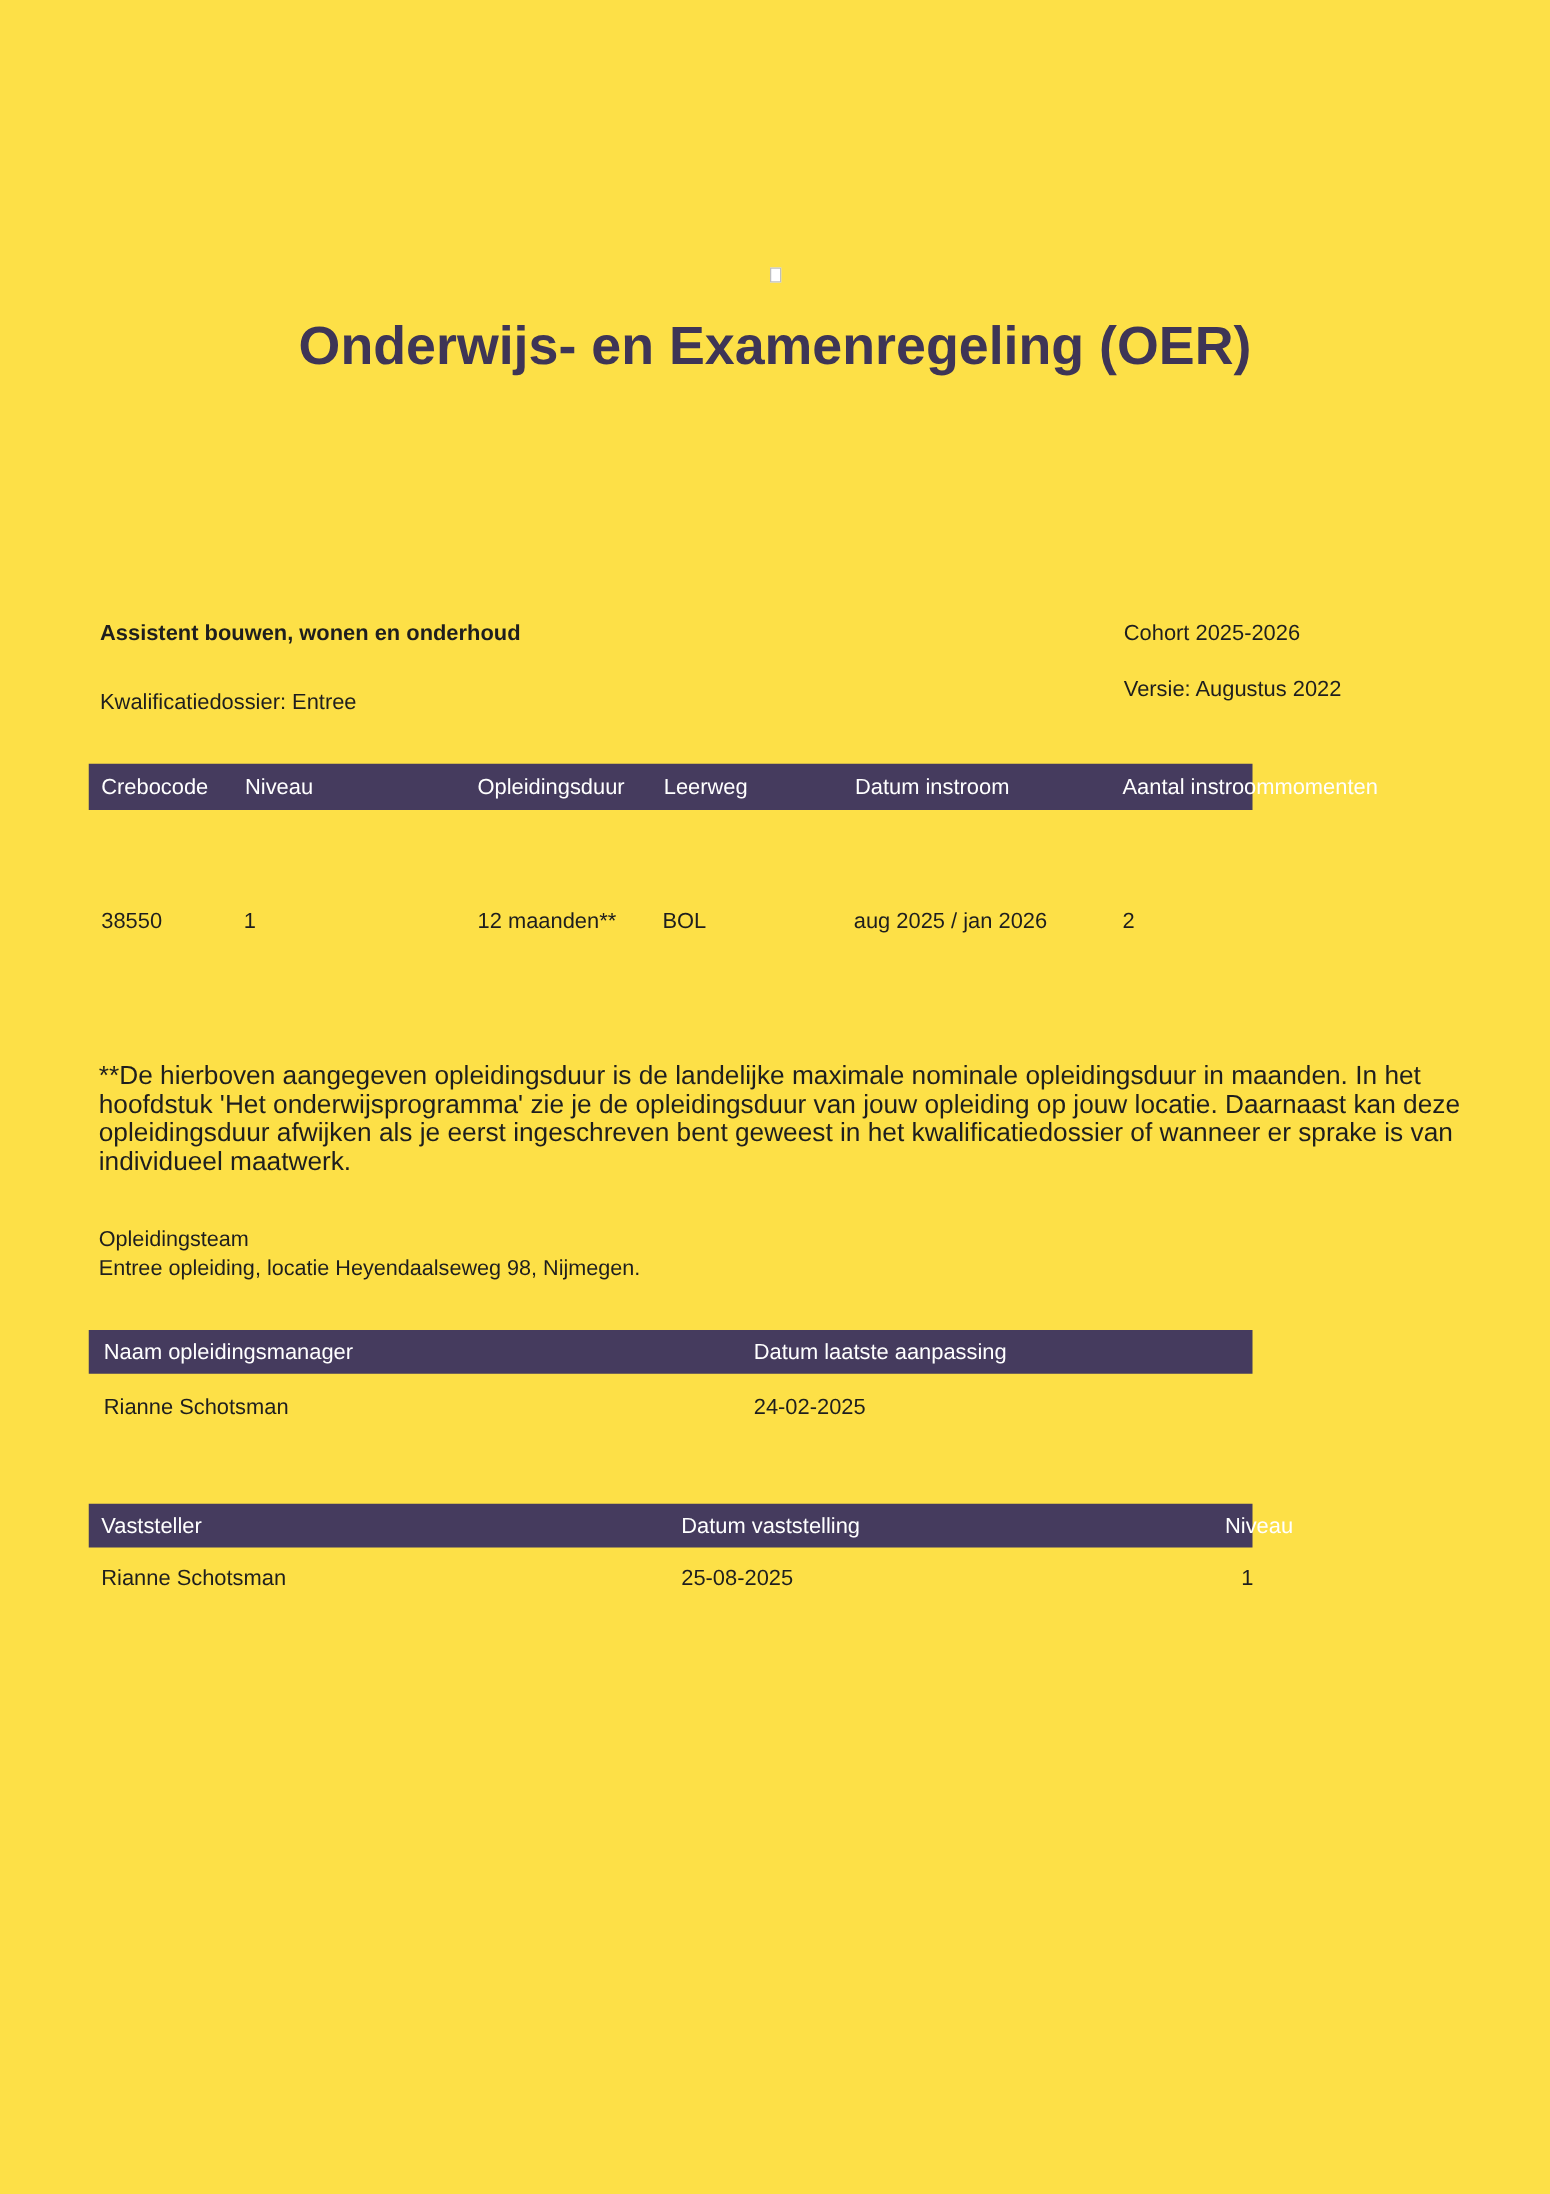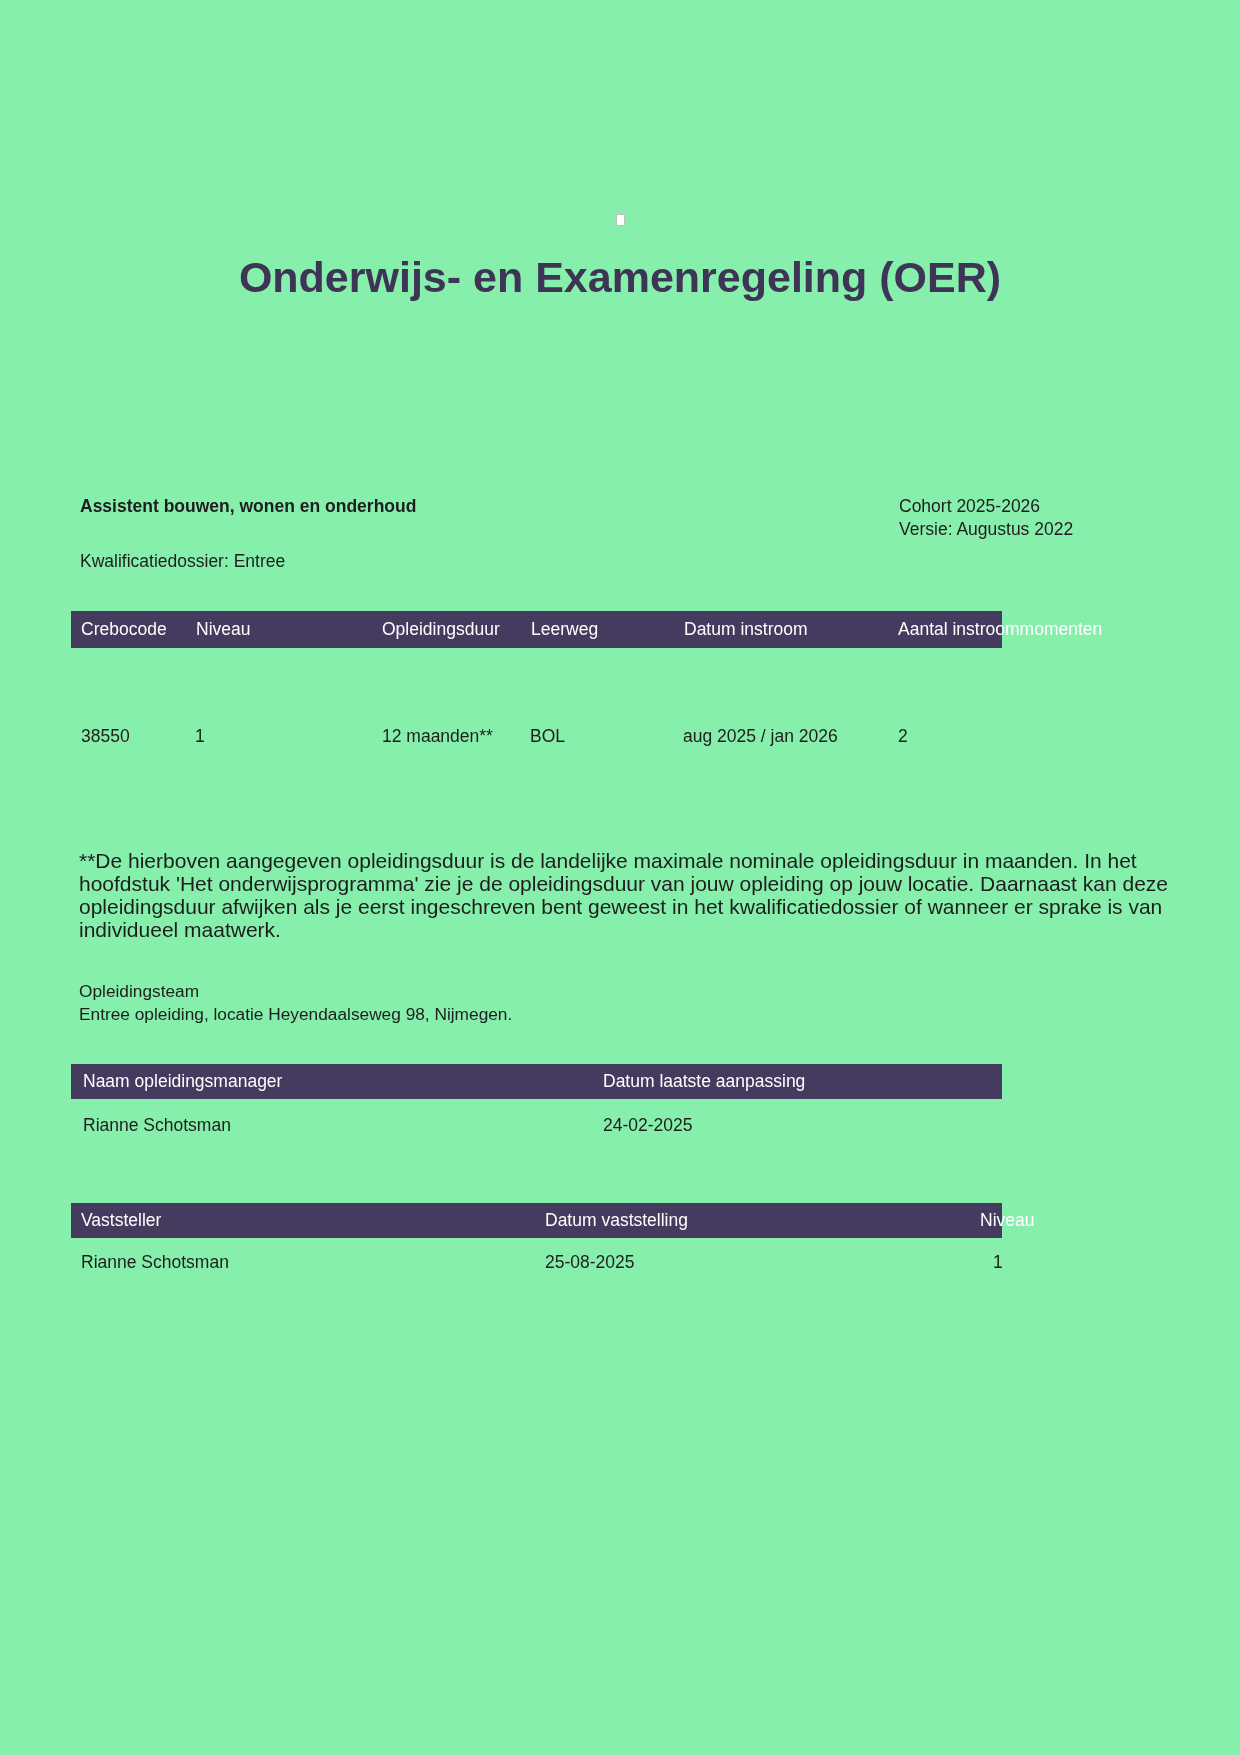--- a/index.html
+++ b/index.html
@@ -7,21 +7,21 @@
   html, body { background: #ffffff; }
   body {
     font-family: "Liberation Sans", sans-serif;
     color: #1e1e1e;
     -webkit-font-smoothing: antialiased;
   }
   .page {
     position: relative;
     width: 1240px;
     height: 1755px;
-    background: #86efac;
+    background: #fde047;
     overflow: hidden;
     margin: 0 auto;
   }
   
   .ph-box {
     position: absolute;
     left: 616px;
     top: 214px;
     width: 9px;
     height: 12px;
@@ -41,21 +41,21 @@
   }
   .meta-line {
     position: absolute;
     font-size: 17.5px;
     line-height: 22px;
     white-space: nowrap;
   }
   .meta-program { left: 80px; top: 495px; font-weight: bold; }
   .meta-cohort  { left: 899px; top: 495px; }
   .meta-dossier { left: 80px; top: 550px; }
-  .meta-versie  { left: 899px; top: 518px; }
+  .meta-versie  { left: 899px; top: 540px; }
 
   .thead {
     position: absolute;
     left: 71px;
     width: 931px;
     background: var(--accent-color, #453B5E);
     color: #ffffff;
   }
   .trow {
     position: absolute;

